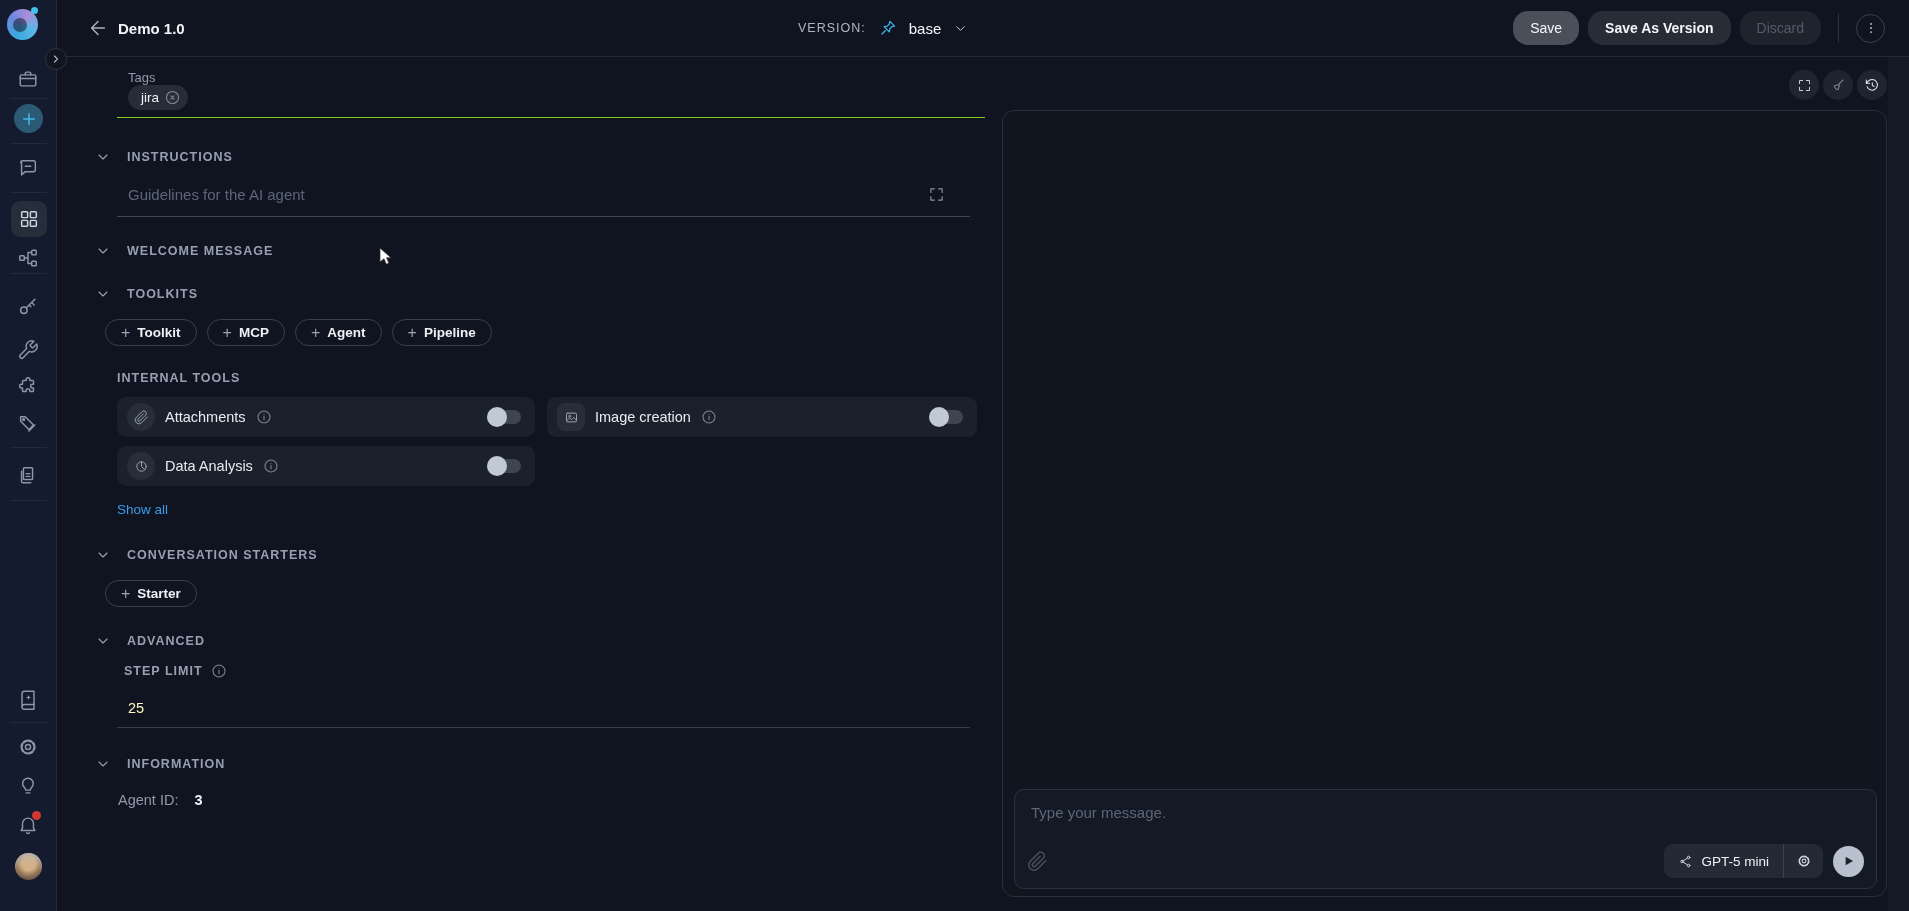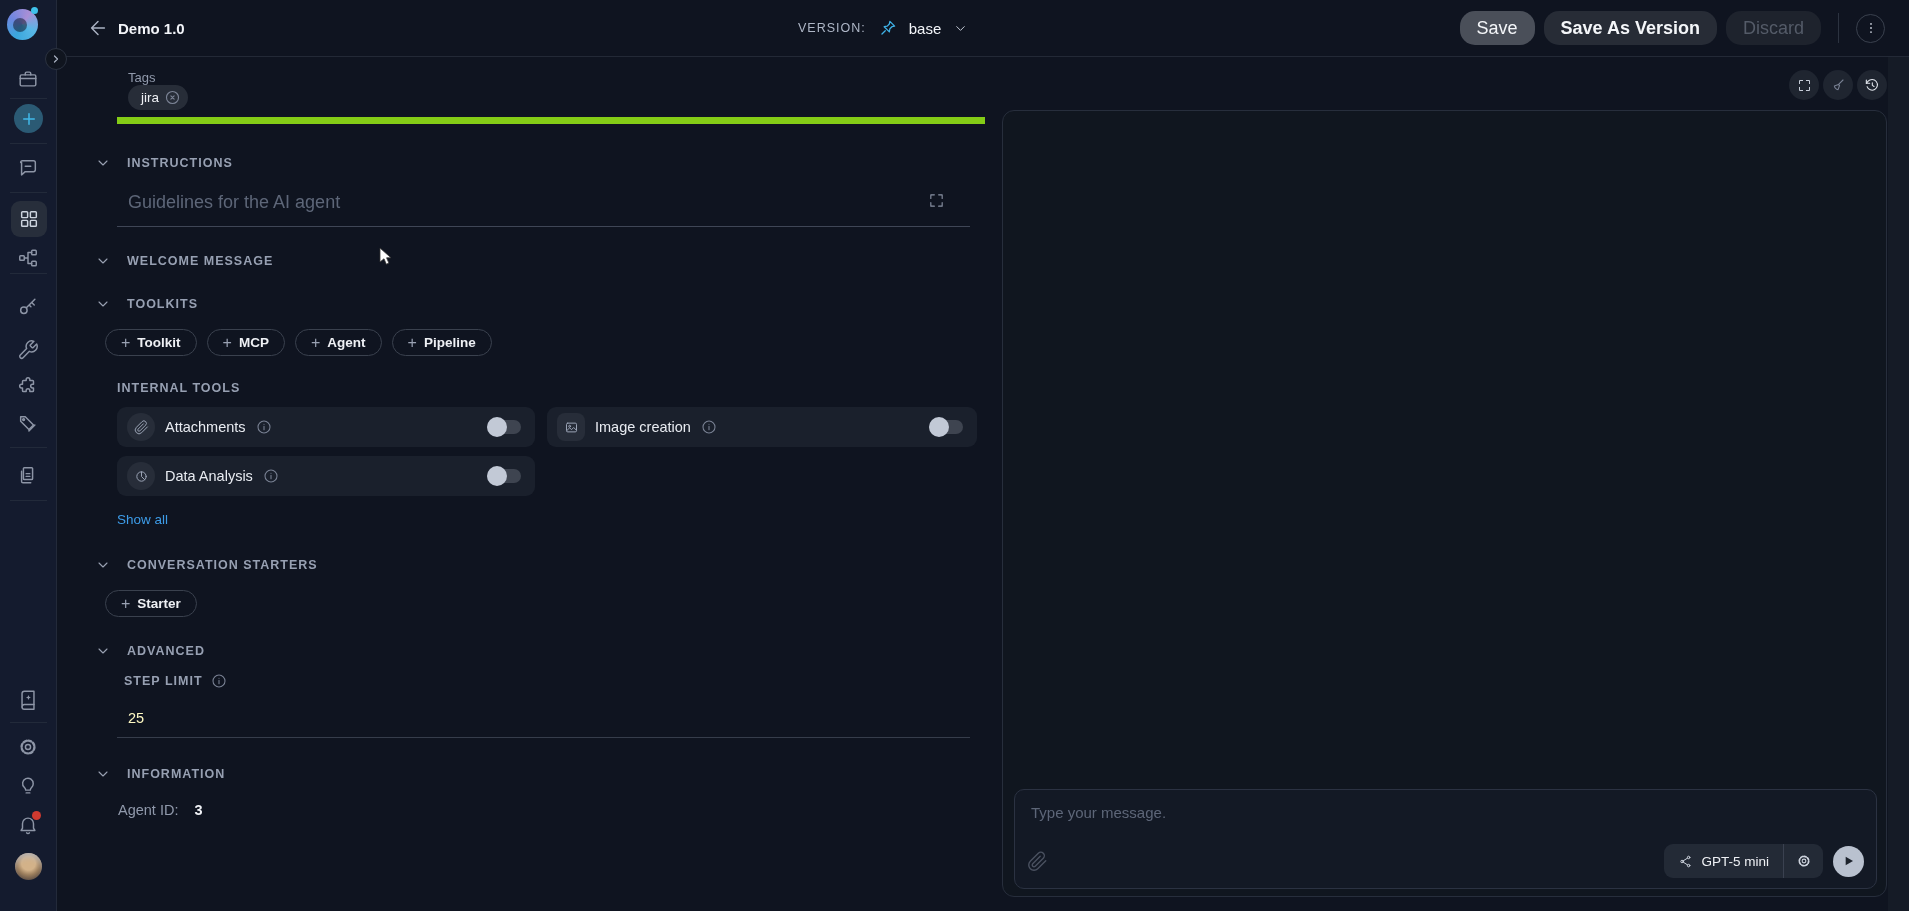--- a/index.html
+++ b/index.html
@@ -36,42 +36,42 @@
 
   
   .topbar { position:absolute; left:57px; top:0; width:1852px; height:57px;
     border-bottom:1px solid #232936; display:flex; align-items:center; }
   .back-btn { position:absolute; left:30px; color:#aab2c2; width:24px; height:24px; }
   .tb-title { position:absolute; left:61px; font-size:15px; font-weight:600; color:#f2f4f8; }
   .ver-wrap { position:absolute; left:741px; display:flex; align-items:center; gap:12px; }
   .ver-label { font-size:12.5px; letter-spacing:1px; color:#aeb6c6; }
   .ver-value { font-size:15px; color:#f2f4f8; }
   .tb-actions { position:absolute; right:24px; display:flex; align-items:center; gap:9px; }
-  .pill { height:32px; border-radius:15px; border:none; padding:17px 17px; font-size:18px;
+  .pill { height:32px; border-radius:15px; border:none; padding:17px 17px; font-size:14px;
     font-family:inherit; display:flex; align-items:center; }
   .pill-save { background:#4a4f59; color:#f4f6f9; }
   .pill-savever { background:#272c36; color:#f4f6f9; font-weight:700; }
   .pill-discard { background:#1e232d; color:#545b68; }
   .tb-sep { width:1px; height:30px; background:#2c3340; margin:0 8px; }
   .kebab-btn { width:29px; height:29px; border-radius:50%; border:1px solid #3a414e;
     background:transparent; color:#c7cdd8; display:flex; align-items:center; justify-content:center; }
 
   
   .left-panel { position:absolute; left:57px; top:57px; width:945px; height:854px; overflow:hidden; }
-  .tags-block { margin:13px 0 0 60px; width:868px; border-bottom:7px solid #84cc16; padding:0 0 7px 11px; }
+  .tags-block { margin:13px 0 0 60px; width:868px; border-bottom:1px solid #84cc16; padding:0 0 7px 11px; }
   .tags-label { font-size:13px; color:#9099ab; }
   .chip { display:inline-flex; align-items:center; gap:5px; margin-top:0; height:25px;
     background:#272d38; border-radius:13px; padding:0 7px 0 13px; font-size:13.5px; color:#eef0f4; }
   .chip .x { color:#7c8496; width:17px; height:17px; }
   .sec-head { display:flex; align-items:center; gap:16px; margin-left:38px; color:#97a0b2;
     font-size:12.5px; font-weight:600; letter-spacing:1px; }
   .sec-head svg { color:#9aa2b3; }
   .field { position:relative; margin-left:60px; width:853px; border-bottom:1px solid #3f4656; }
   .line-input { width:100%; background:transparent; border:none; outline:none; font-family:inherit;
-    font-size:18px; color:#14b8a6; padding:12px 40px 13px 11px; }
+    font-size:15px; color:#14b8a6; padding:12px 40px 13px 11px; }
   .line-input::placeholder { color:#5d6678; }
   .expand-ic { position:absolute; right:25px; top:12px; color:#8a92a4; }
   .tk-row { display:flex; gap:10px; margin:17px 0 0 48px; }
   .tk-btn { height:27px; border-radius:14px; border:1px solid #3a414e; background:transparent;
     color:#eef0f4; font-size:13.5px; font-weight:700; font-family:inherit; padding:0 15px;
     display:flex; align-items:center; gap:7px; }
   .tk-btn .plus { color:#9aa2b3; font-weight:400; font-size:16px; }
   .sub-label { margin:25px 0 0 60px; font-size:12.5px; font-weight:600; letter-spacing:1px; color:#97a0b2; }
   .cards { margin:12px 0 0 60px; display:grid; grid-template-columns:418px 430px; gap:9px 12px; }
   .card { height:40px; background:#1a202c; border-radius:9px; display:flex; align-items:center;

